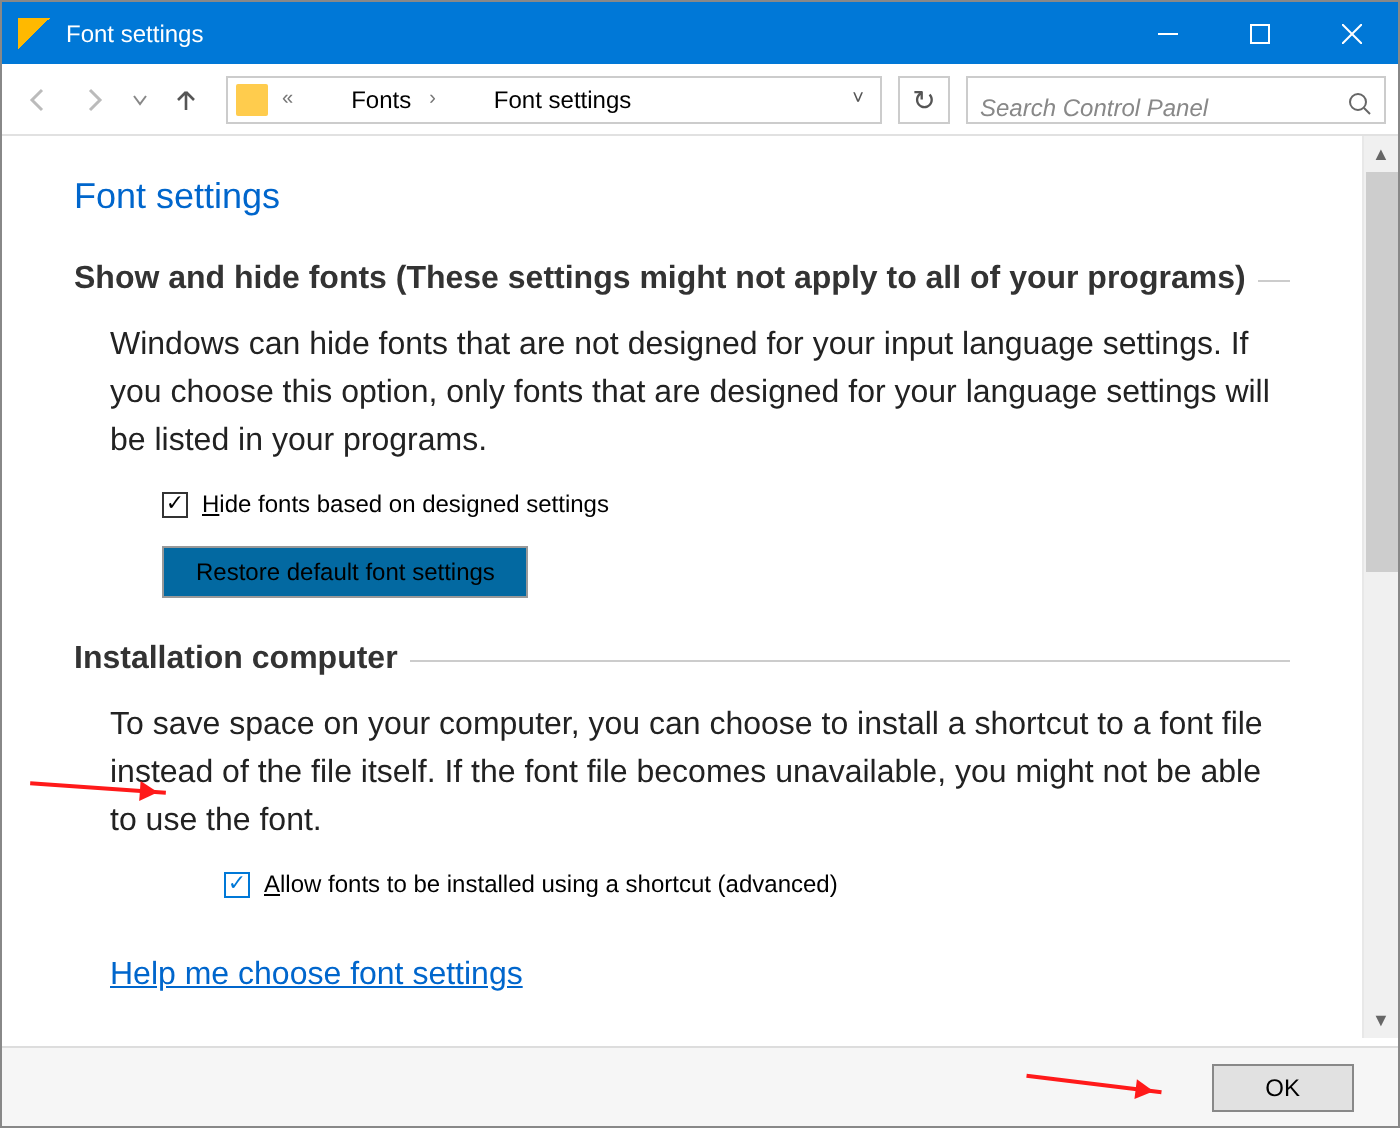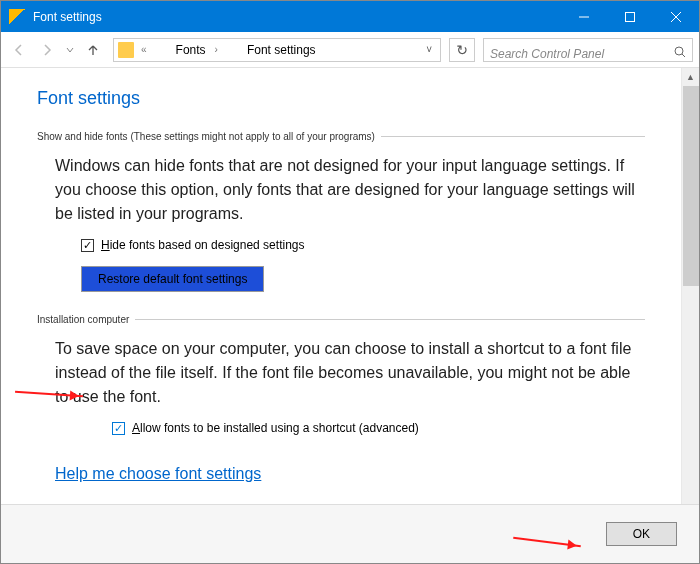--- a/index.html
+++ b/index.html
@@ -122,23 +122,24 @@
     color: #0066cc;
     font-weight: 400;
     font-size: 18px;
     margin-bottom: 22px;
   }
   .groupbox {
     margin-bottom: 22px;
   }
   .grouphead {
     display: flex; align-items: center;
-    font-size: 10px;
+    font-size: 16px;
     color: #333;
     margin-bottom: 12px;
+    font-weight: bold;
   }
   .grouphead .line {
     flex: 1; height: 1px;
     background: #ccc;
     margin-left: 6px;
   }
   .para {
     font-size: 16px;
     line-height: 1.5;
     color: #222;
@@ -159,37 +160,37 @@
     font-size: 11px;
     color: #000;
     line-height: 1;
   }
   .checkbox.blue { border-color: #0078d7; color: #0078d7; }
   .check-label .ul { text-decoration: underline; }
   .btn {
     display: inline-block;
     padding: 5px 16px;
     border: 1px solid #999;
-    background: #1d4ed8;
+    background: #0369a1;
     font-size: 12px;
     margin-left: 44px;
   }
   .link {
     color: #0066cc;
     text-decoration: underline;
     font-size: 16px;
     margin-left: 18px;
     display: inline-block;
     margin-top: 8px;
   }
 
   .footer {
     position: absolute;
     bottom: 0; left: 0; right: 0;
-    height: 59px;
+    height: 40px;
     border-top: 1px solid #ddd;
     background: #f6f6f6;
     display: flex;
     justify-content: flex-end;
     align-items: center;
     padding-right: 22px;
   }
   .footer .btn-ok {
     padding: 4px 26px;
     border: 1px solid #888;

